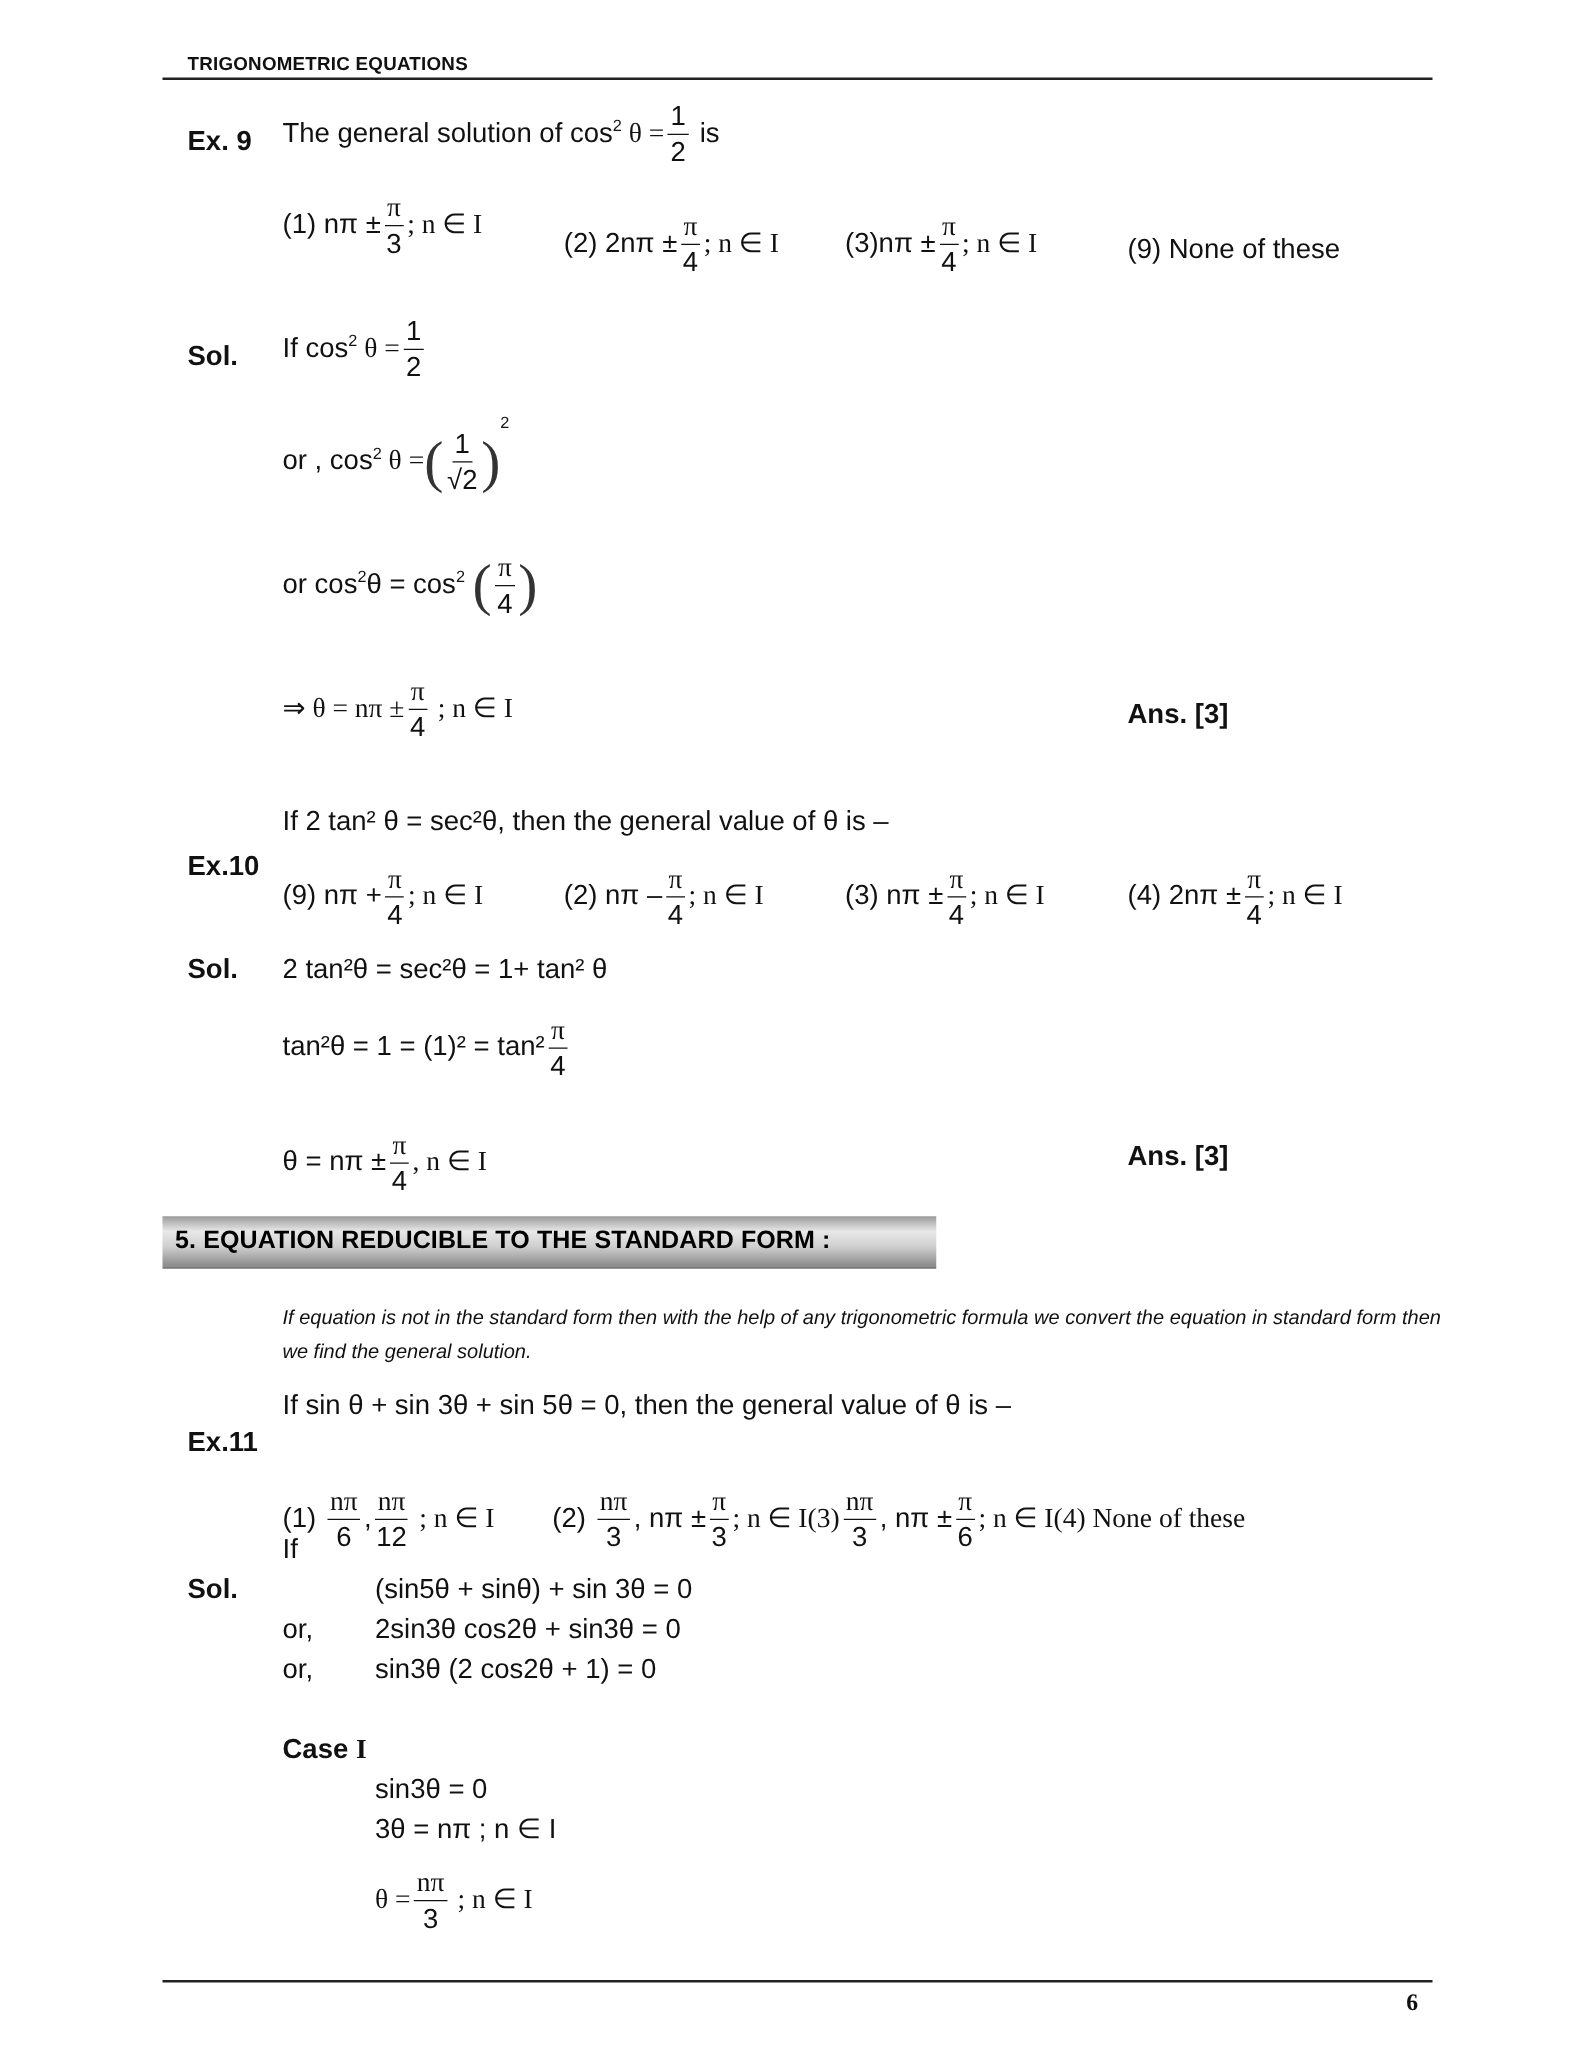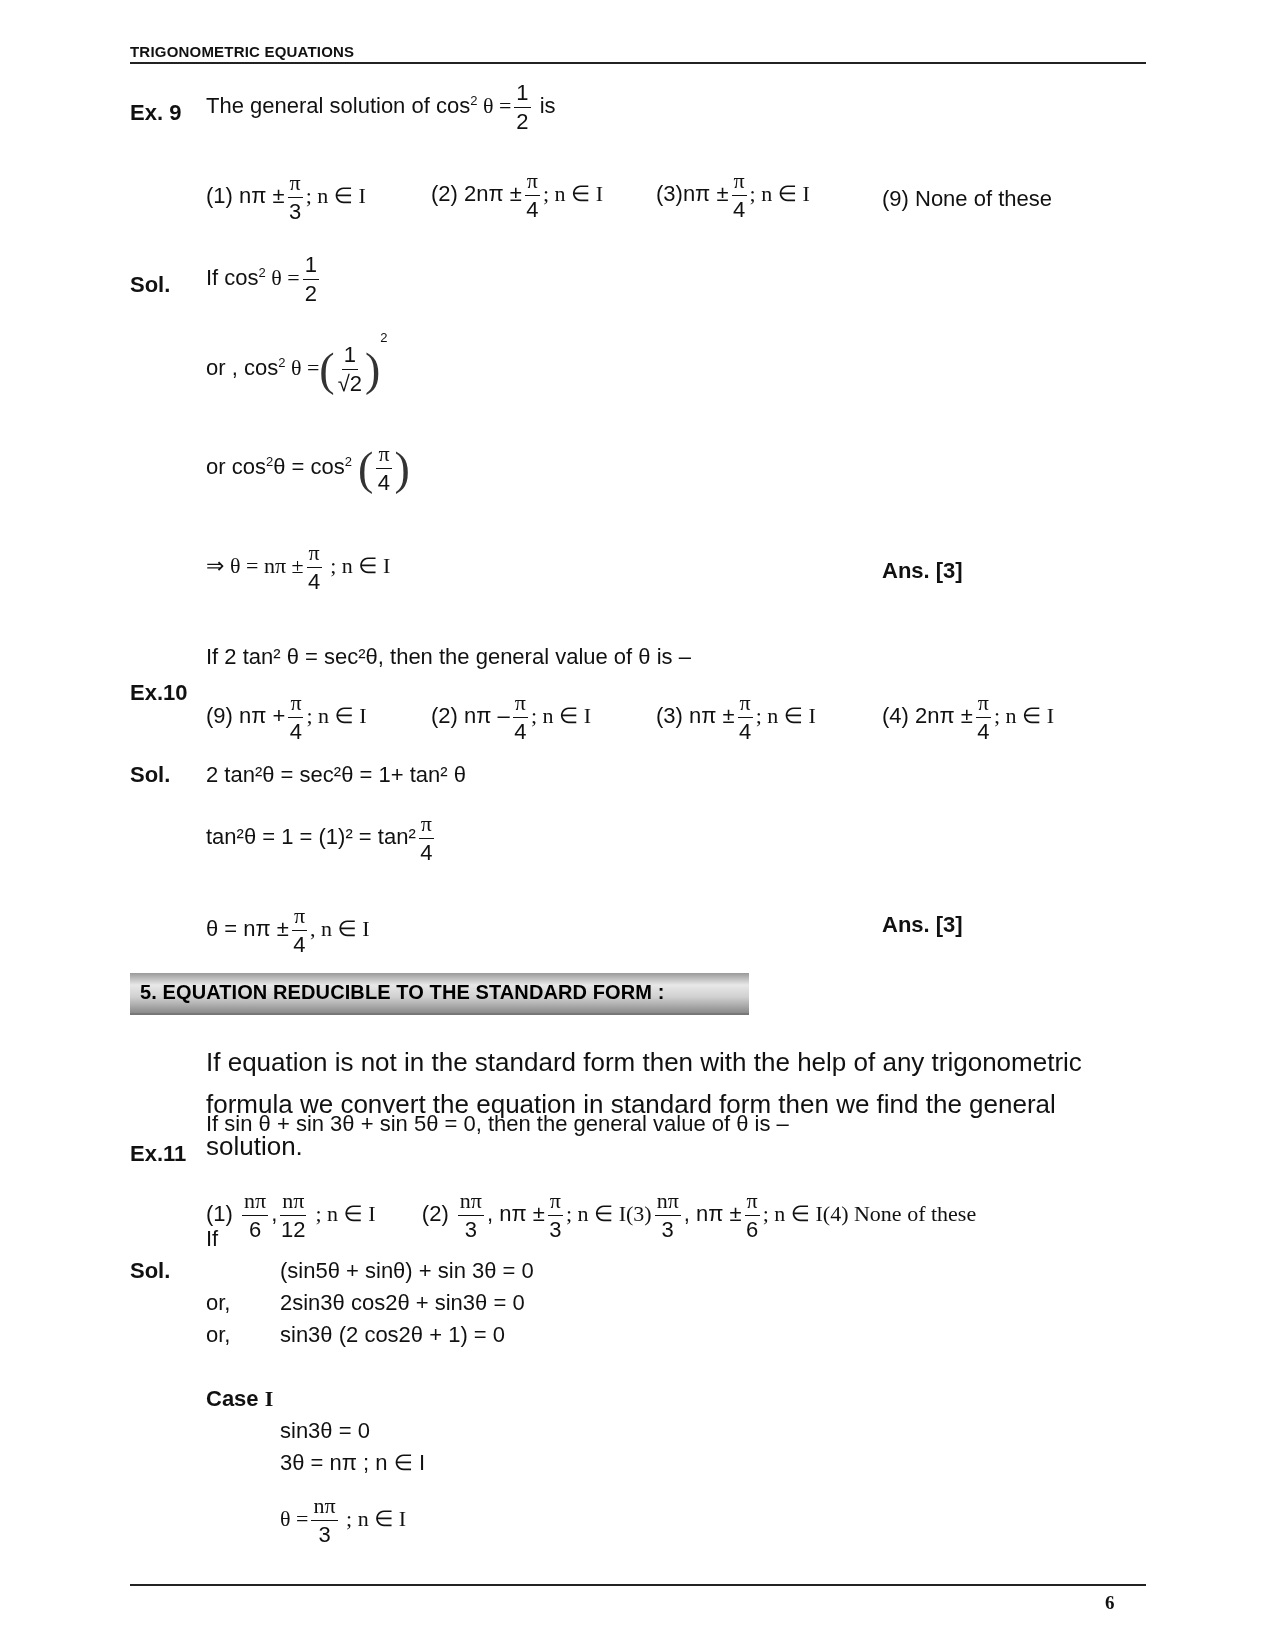--- a/index.html
+++ b/index.html
@@ -1,52 +1,52 @@
 <!DOCTYPE html>
 <html><head>
 <meta charset="utf-8">
 <style>
   html, body { margin: 0; padding: 0; background: #ffffff; }
   body { width: 1275px; height: 1650px; position: relative; overflow: hidden;
          font-family: "Liberation Sans", sans-serif; color: #111; }
-  .abs { position: absolute; white-space: nowrap; }
+  .abs { position: absolute; white-space: nowrap; margin-left: 20px; }
   .serif { font-family: "Liberation Serif", serif; }
   .bold { font-weight: bold; }
   .t { font-size: 22px; line-height: 26px; }
   .hdr-title { font-size: 15px; font-weight: bold; letter-spacing: 0.2px; }
   .rule { position: absolute; background: #222; }
   .frac { display: inline-flex; flex-direction: column; align-items: center; vertical-align: middle;
           margin: 0 3px; line-height: 1; }
   .frac .num { display: block; padding: 0 2px 3px 2px; border-bottom: 1.5px solid #111; font-size: 22px; }
   .frac .den { display: block; padding-top: 3px; font-size: 22px; }
   .frac .num.pi, .frac .num.serif { font-family: "Liberation Serif", serif; }
   .sup { font-size: 13px; vertical-align: super; line-height: 0; }
   .paren { font-family: "Liberation Serif", serif; font-size: 46px; font-weight: 300; vertical-align: middle; line-height: 1; color: #333; }
   .sect-bar { position: absolute; left: 130px; top: 973px; width: 619px; height: 40px;
               background: linear-gradient(to bottom, #9a9a9a 0%, #e8e8e8 30%, #d0d0d0 60%, #8a8a8a 100%);
               border-bottom: 2px solid #777; }
   .sect-bar span { position: absolute; left: 10px; top: 8px; font-size: 20px; font-weight: bold; color: #000; letter-spacing: 0.1px; }
-  .para { font-size: 26px; line-height: 42px; white-space: normal; width: 950px; }
+  .para { font-size: 16px; line-height: 27px; white-space: normal; width: 950px; font-style: italic; }
   .pagenum { font-family: "Liberation Serif", serif; font-size: 19px; font-weight: bold; }
 </style>
 </head>
 <body>
 
 <div class="abs hdr-title" style="left:130px; top:43px;">TRIGONOMETRIC EQUATIONS</div>
 <div class="rule" style="left:130px; top:62px; width:1016px; height:2px;"></div>
 
 <div class="abs t bold" style="left:130px; top:100px;">Ex. 9</div>
 <div class="abs t" style="left:206px; top:82px;">
   <span>The general solution of cos</span><span class="sup">2</span><span class="serif"> θ =</span><span class="frac">
       <span class="num">1</span>
       <span class="den">2</span>
     </span><span> is</span>
 </div>
 
-<div class="abs t" style="left:206px; top:172px;">
+<div class="abs t" style="left:206px; top:155px;">
   <span>(1) nπ ±</span><span class="frac">
       <span class="num pi">π</span>
       <span class="den">3</span>
     </span><span class="serif">; n ∈ I</span>
 </div>
 <div class="abs t" style="left:431px; top:170px;">
   <span>(2) 2nπ ±</span><span class="frac">
       <span class="num pi">π</span>
       <span class="den">4</span>
     </span><span class="serif">; n ∈ I</span>

